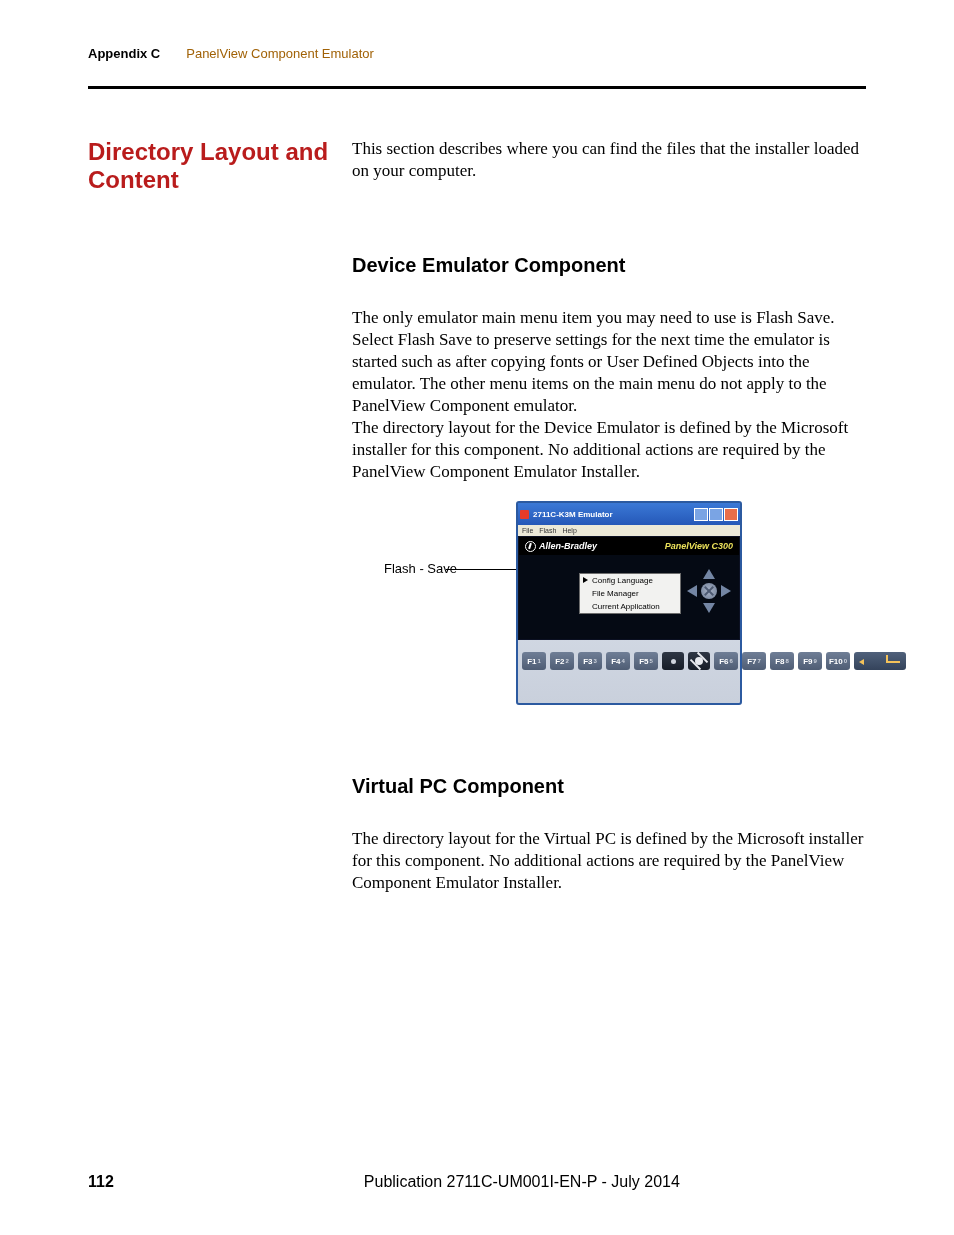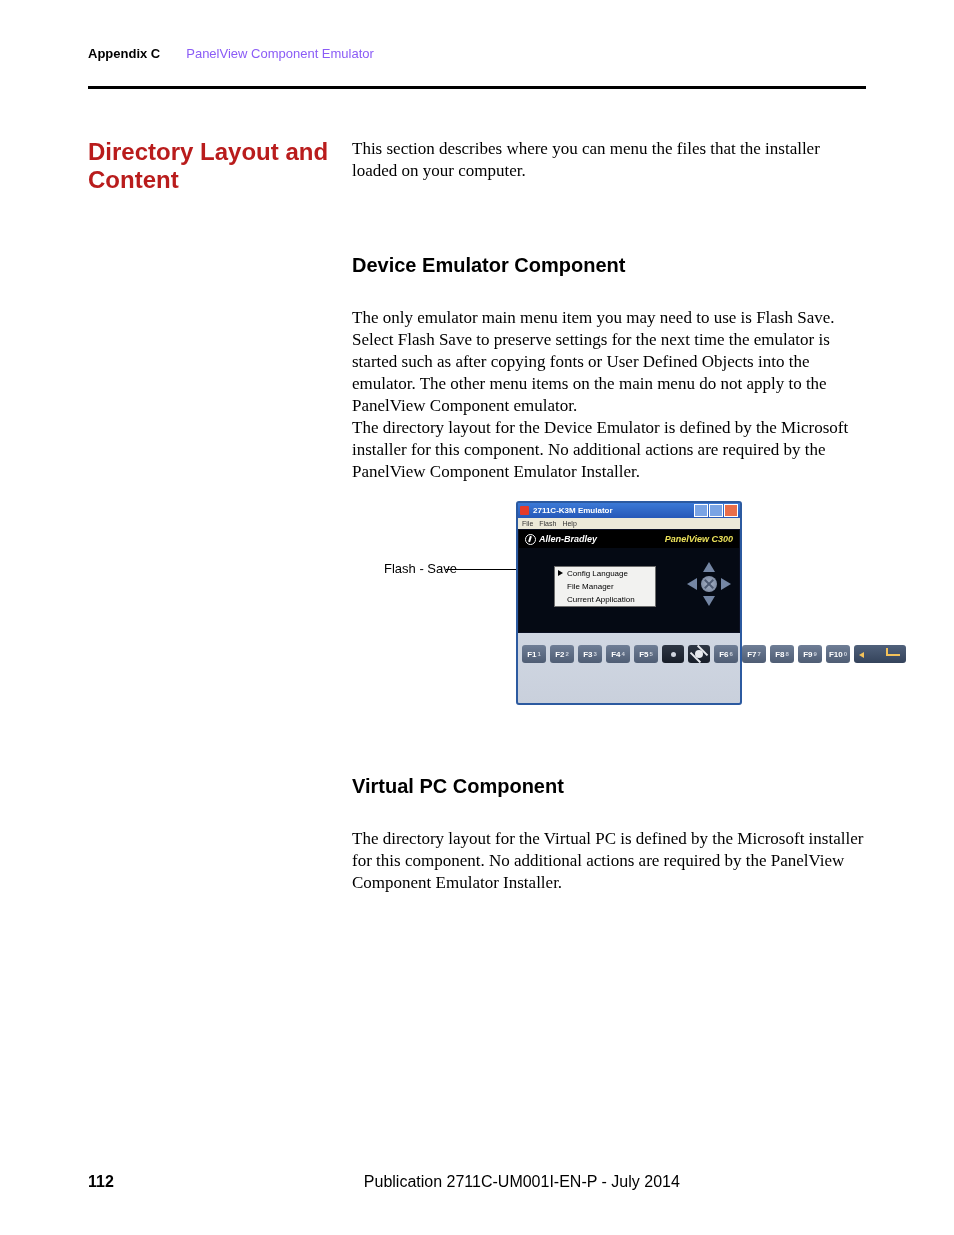--- a/index.html
+++ b/index.html
@@ -26,21 +26,21 @@
     display: flex;
     align-items: baseline;
     gap: 26px;
   }
   .running-head .appx {
     font-weight: 700;
     font-size: 13px;
   }
   .running-head .section {
     font-size: 13px;
-    color: #8b5cf6;
+    color: #a16207;
   }
   .head-rule {
     position: absolute;
     left: 88px;
     right: 88px;
     top: 86px;
     border: 0;
     border-top: 3px solid #000;
     margin: 0;
   }
@@ -104,21 +104,21 @@
     top: 0;
     width: 226px;
     height: 204px;
     background: linear-gradient(#dfe5ef, #c9d0dc);
     border: 2px solid #2c5aa0;
     border-radius: 3px;
     box-sizing: border-box;
     font-family: Tahoma, Arial, sans-serif;
   }
   .emu-titlebar {
-    height: 15px;
+    height: 22px;
     background: linear-gradient(#3b79d6, #2558b8);
     display: flex;
     align-items: center;
     justify-content: space-between;
     padding: 0 2px;
   }
   .emu-titlebar .tleft {
     display: flex;
     align-items: center;
     gap: 4px;
@@ -196,21 +196,21 @@
     transform: rotate(18deg);
   }
   .pv {
     color: #ebe15a;
     font-weight: 700;
     font-style: italic;
     font-size: 9px;
   }
   .screen-menu {
     position: absolute;
-    left: 35px;
+    left: 60px;
     top: 36px;
     width: 100px;
     background: #f2f2f0;
     border: 1px solid #6d6d6d;
     font-size: 8px;
   }
   .screen-menu .mi {
     padding: 2px 6px 2px 12px;
     position: relative;
     color: #000;
@@ -364,21 +364,21 @@
   <div class="running-head">
     <span class="appx">Appendix C</span>
     <span class="section">PanelView Component Emulator</span>
   </div>
   <hr class="head-rule">
 
   <div class="content">
 
     <div class="row">
       <div class="h1-side">Directory Layout and Content</div>
-      <div class="body">This section describes where you can menu the files that the installer loaded on your computer.</div>
+      <div class="body">This section describes where you can find the files that the installer loaded on your computer.</div>
     </div>
 
     <div class="row">
       <div></div>
       <div>
         <div class="h2">Device Emulator Component</div>
         <div class="body" style="margin-top:10px;">The only emulator main menu item you may need to use is Flash Save. Select Flash Save to preserve settings for the next time the emulator is started such as after copying fonts or User Defined Objects into the emulator. The other menu items on the main menu do not apply to the PanelView Component emulator.</div>
         <div class="body">The directory layout for the Device Emulator is defined by the Microsoft installer for this component. No additional actions are required by the PanelView Component Emulator Installer.</div>
 
         <div class="figure-wrap">

